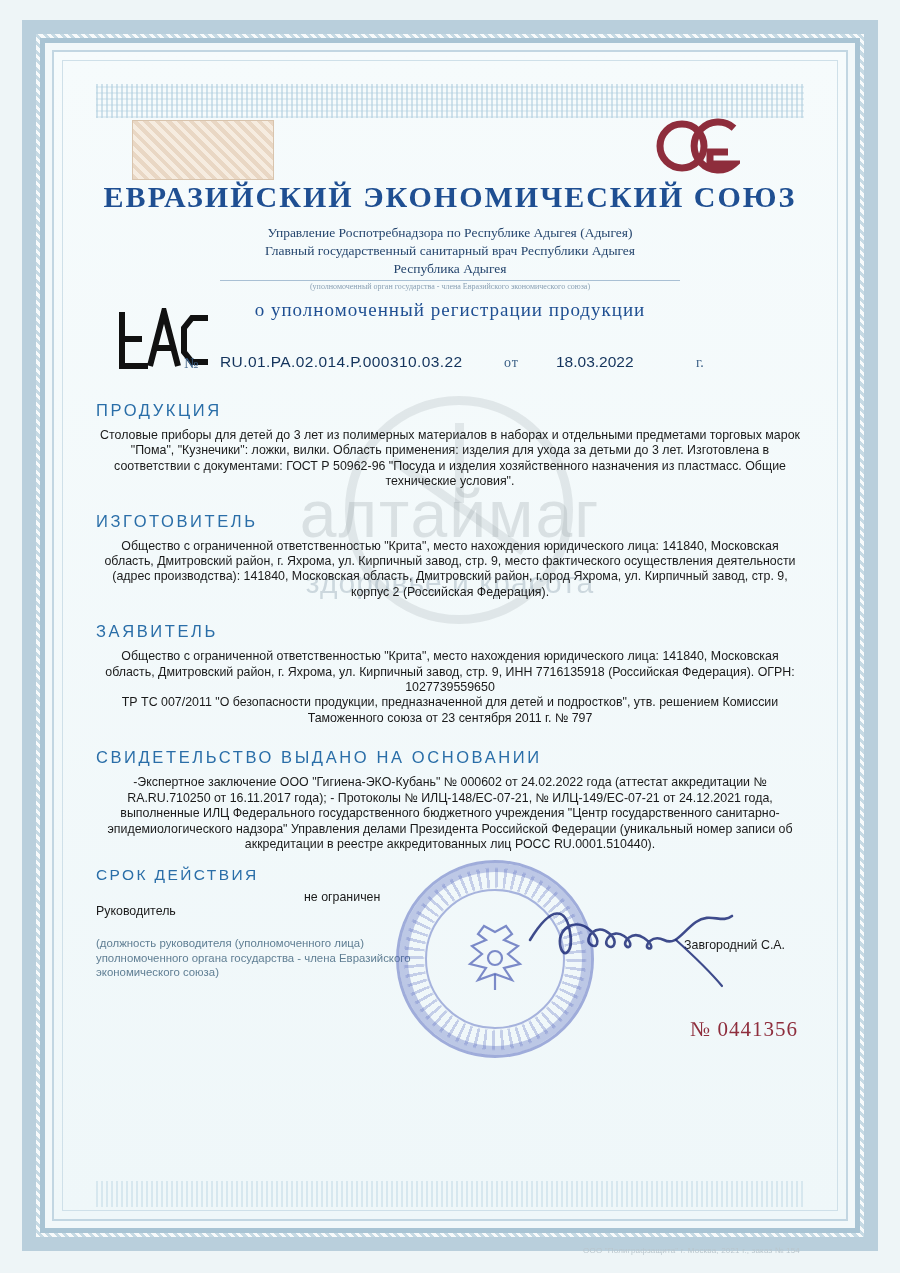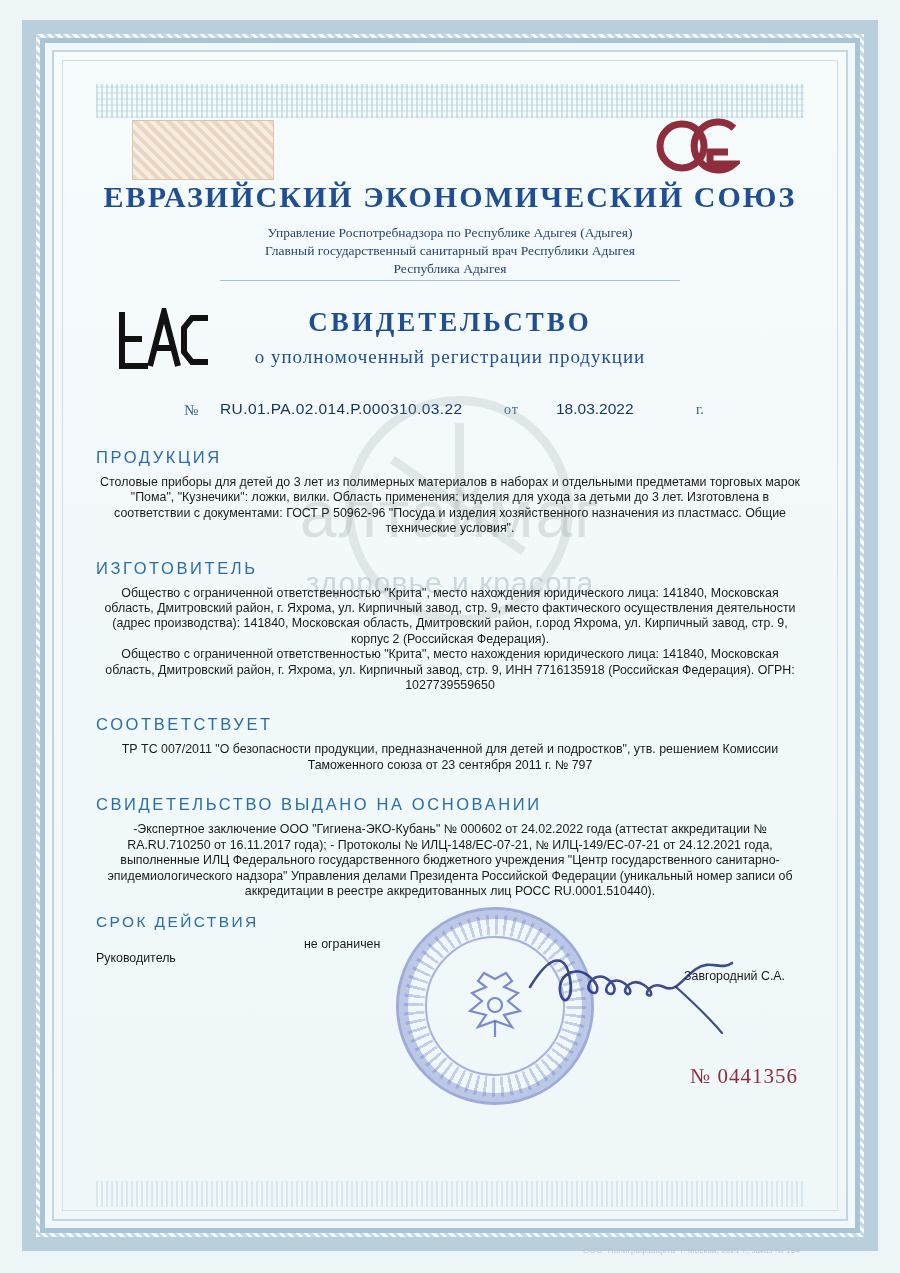--- a/index.html
+++ b/index.html
@@ -222,21 +222,21 @@
   }
   .srok-val {
     position: absolute; left: 208px; top: 4px;
     color: #1a1a1a; font-size: 12.4px; margin-top: 20px;
   }
   .ruk-label {
     position: absolute; left: 0; top: 38px;
     color: #1a1a1a; font-size: 12.4px;
   }
   .ruk-name {
-    position: absolute; left: 588px; top: 56px;
+    position: absolute; left: 588px; top: 72px;
     color: #1a1a1a; font-size: 12.4px;
   }
   .post-note {
     position: absolute; left: 0; top: 70px;
     width: 330px;
     color: #5f7e93; font-size: 11.4px; line-height: 14.5px;
   }
   .blue-stamp {
     position: absolute;
     left: 300px; top: -6px;
@@ -324,32 +324,32 @@
     </div>
 
     <div class="title-eaeu">ЕВРАЗИЙСКИЙ ЭКОНОМИЧЕСКИЙ СОЮЗ</div>
 
     <div class="org-lines">
       <div>Управление Роспотребнадзора по Республике Адыгея (Адыгея)</div>
       <div>Главный государственный санитарный врач Республики Адыгея</div>
       <div>Республика Адыгея</div>
     </div>
     <div class="rule-head"></div>
+    <div class="org-caption">(уполномоченный орган государства - члена Евразийского экономического союза)</div>
 
     <div class="eac-mark">
       <svg viewBox="0 0 100 62" width="100" height="62" aria-hidden="true">
         <path d="M8 4 L8 58 L34 58" fill="none" stroke="#111" stroke-width="6"></path>
         <path d="M8 31 L28 31" fill="none" stroke="#111" stroke-width="6"></path>
         <path d="M36 58 L50 4 L64 58" fill="none" stroke="#111" stroke-width="6"></path>
         <path d="M41 40 L59 40" fill="none" stroke="#111" stroke-width="6"></path>
         <path d="M94 10 L78 10 L70 20 L70 44 L78 54 L94 54" fill="none" stroke="#111" stroke-width="6"></path>
       </svg>
     </div>
 
-    <div class="cert-title">СВИДЕТЕЛЬСТВО</div>
     <div class="cert-sub">о уполномоченный регистрации продукции</div>
 
     <div class="numrow">
       <span class="lbl-no">№</span>
       <span class="val-no">RU.01.РА.02.014.Р.000310.03.22</span>
       <span class="lbl-ot">от</span>
       <span class="val-date">18.03.2022</span>
       <span class="lbl-g">г.</span>
     </div>
 
@@ -358,34 +358,35 @@
       <span>алтаймаг</span>
       <span class="wm-sub">здоровье и красота</span>
     </div>
 
     <div class="section-head">ПРОДУКЦИЯ</div>
     <div class="body-text">Столовые приборы для детей до 3 лет из полимерных материалов в наборах и отдельными предметами торговых марок "Пома", "Кузнечики": ложки, вилки. Область применения: изделия для ухода за детьми до 3 лет. Изготовлена в соответствии с документами: ГОСТ Р 50962-96 "Посуда и изделия хозяйственного назначения из пластмасс. Общие технические условия".</div>
 
     <div class="section-head">ИЗГОТОВИТЕЛЬ</div>
     <div class="body-text">Общество с ограниченной ответственностью "Крита", место нахождения юридического лица: 141840, Московская область, Дмитровский район, г. Яхрома, ул. Кирпичный завод, стр. 9, место фактического осуществления деятельности (адрес производства): 141840, Московская область, Дмитровский район, г.ород Яхрома, ул. Кирпичный завод, стр. 9, корпус 2 (Российская Федерация).</div>
 
+    <div class="section-head">ЗАЯВИТЕЛЬ</div>
     <div class="body-text">Общество с ограниченной ответственностью "Крита", место нахождения юридического лица: 141840, Московская область, Дмитровский район, г. Яхрома, ул. Кирпичный завод, стр. 9, ИНН 7716135918 (Российская Федерация). ОГРН: 1027739559650</div>
 
-    <div class="section-head">СООТВЕТСТВУЕТ</div>
     <div class="body-text">ТР ТС 007/2011 "О безопасности продукции, предназначенной для детей и подростков", утв. решением Комиссии Таможенного союза от 23 сентября 2011 г. № 797</div>
 
     <div class="section-head">СВИДЕТЕЛЬСТВО ВЫДАНО НА ОСНОВАНИИ</div>
     <div class="body-text">-Экспертное заключение ООО "Гигиена-ЭКО-Кубань" № 000602 от 24.02.2022 года (аттестат аккредитации № RA.RU.710250 от 16.11.2017 года); - Протоколы № ИЛЦ-148/ЕС-07-21, № ИЛЦ-149/ЕС-07-21 от 24.12.2021 года, выполненные ИЛЦ Федерального государственного бюджетного учреждения "Центр государственного санитарно- эпидемиологического надзора" Управления делами Президента Российской Федерации (уникальный номер записи об аккредитации в реестре аккредитованных лиц РОСС RU.0001.510440).</div>
 
     <div class="sig-area">
       <div class="sig-label-srok">СРОК ДЕЙСТВИЯ</div>
       <div class="srok-val">не ограничен</div>
 
       <div class="ruk-label">Руководитель</div>
       <div class="ruk-name">Завгородний С.А.</div>
+      <div class="post-note">(должность руководителя (уполномоченного лица) уполномоченного органа государства - члена Евразийского экономического союза)</div>
 
       <div class="blue-stamp">
         <div class="stamp-text-ring"></div>
         <div class="inner-ring"></div>
         <div class="eagle">
           <svg viewBox="0 0 62 70" width="62" height="70" aria-hidden="true">
             <path d="M31 8 L20 2 L14 10 L22 16 L8 22 L18 30 L6 40 L22 44 L14 56 L31 50 L48 56 L40 44 L56 40 L44 30 L54 22 L40 16 L48 10 L42 2 Z" fill="none" stroke="currentColor" stroke-width="2.2"></path>
             <circle cx="31" cy="34" r="7" fill="none" stroke="currentColor" stroke-width="2.2"></circle>
             <path d="M31 50 L31 66" stroke="currentColor" stroke-width="2.2"></path>
           </svg>

